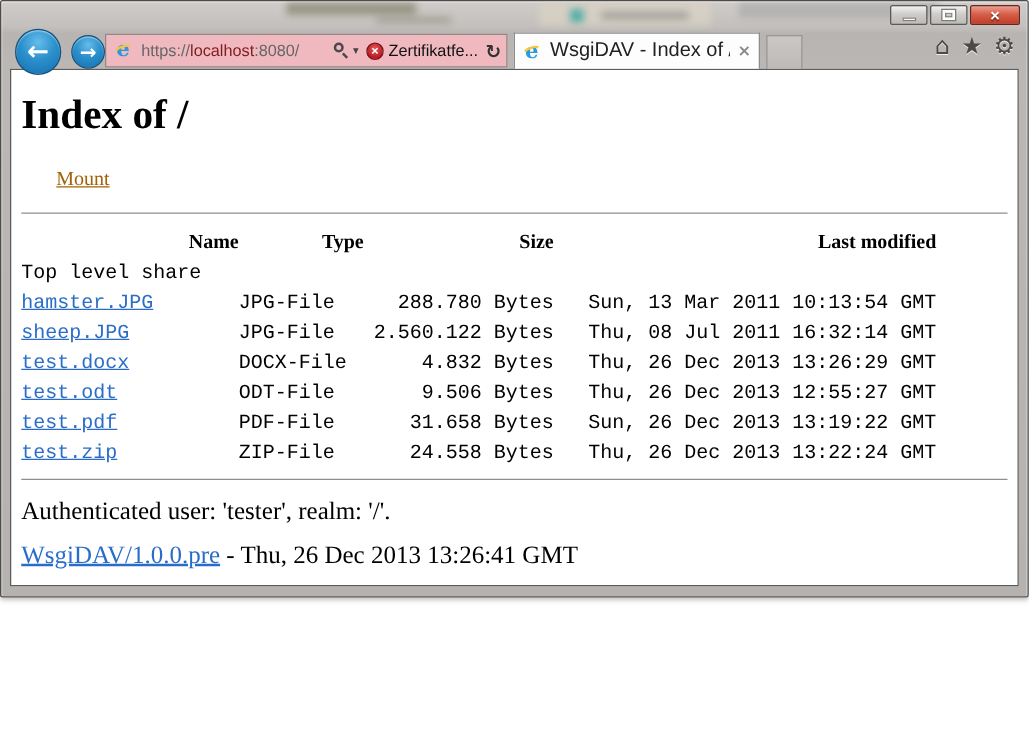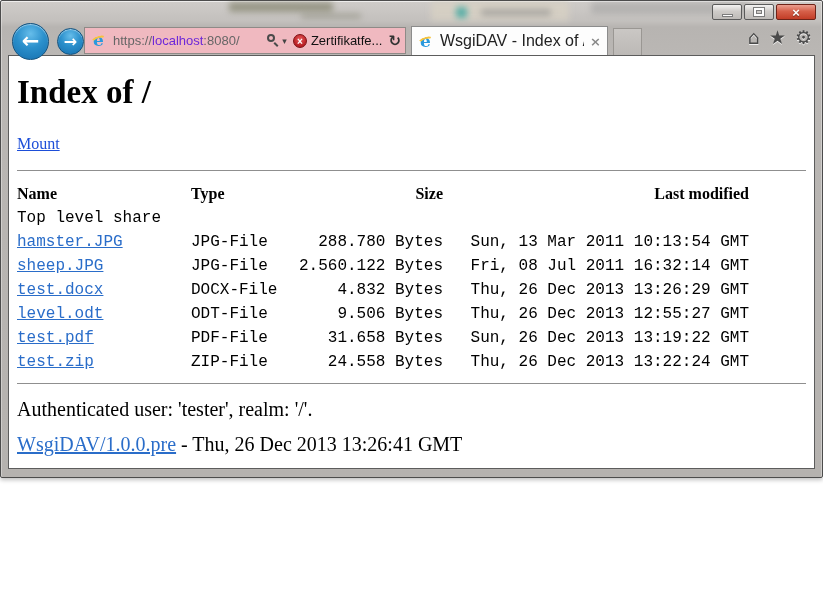--- a/index.html
+++ b/index.html
@@ -32,21 +32,21 @@
                 background:radial-gradient(circle at 50% 28%, #66bdea 0%, #2b90cc 45%, #156fae 100%);
                 border:1px solid #14527e; box-shadow:inset 0 1px 1px rgba(255,255,255,.5); z-index:6; }
   .back-btn   { left:11px; top:22px; width:37px; height:37px; font-size:21px; }
   .fwd-btn    { left:56px; top:27px; width:27px; height:27px; font-size:16px; }
   .nav-circle span { font-family:"DejaVu Sans", sans-serif; font-weight:bold; line-height:1; }
 
   .addressbar { position:absolute; left:83px; top:26px; width:322px; height:27px;
                 background:#f0b9c0; border:1px solid #8e8a87; display:flex; align-items:center;
                 padding:0 4px 0 6px; font-size:13px; color:#666; z-index:4; }
   .addressbar .url { white-space:nowrap; overflow:hidden; flex:0 1 auto; margin-left:5px; }
-  .url .host { color:#6d28d9; }
+  .url .host { color:#7f1d1d; }
   .addr-right { margin-left:auto; display:flex; align-items:center; }
 
   .ie-logo { position:relative; width:17px; height:17px; flex:0 0 auto; }
   .ie-logo .e { position:absolute; left:2px; top:-2px; font-family:"DejaVu Serif", serif; font-weight:bold;
                 font-size:17px; color:#2a99dd; line-height:1.2; }
   .ie-logo .swoosh { position:absolute; left:0; top:4px; width:16px; height:9px; border:2px solid transparent;
                      border-top:2px solid #f6c33d; border-radius:50%; transform:rotate(-18deg); }
 
   .magnifier { position:relative; width:13px; height:13px; margin-right:3px; }
   .magnifier .lens { position:absolute; left:1px; top:0; width:8px; height:8px; border:2px solid #4a4a4a; border-radius:50%; }
@@ -70,28 +70,28 @@
   .chrome-icons { position:absolute; right:10px; top:27px; display:flex; align-items:center; z-index:3; }
   .chrome-icon { font-family:"DejaVu Sans", sans-serif; font-size:19px; color:#4a4a4a;
                  text-shadow:0 1px 0 rgba(255,255,255,.8); margin-left:9px; line-height:1; }
 
   
   .content { position:absolute; left:7px; right:7px; top:54px; bottom:8px; background:#fff;
              border:1px solid #5c5c5c; padding:8px; overflow:hidden;
              font-family:"Liberation Serif", serif; color:#000; }
   .content h1 { font-size:33px; line-height:36px; font-weight:bold; margin:10px 0 24px 0; }
   .mount-line { margin:0; font-size:16px; line-height:19px; }
-  a.visited-link { color:#1d4ed8; text-decoration:underline; }
+  a.visited-link { color:#a16207; text-decoration:underline;margin-left:28px; }
   a.file-link, a.plain-link { color:#2a6dc9; text-decoration:underline; }
   .content hr { border:0; border-top:1px solid #8f8f8f; margin:17px 0 0 0; }
   .content hr.second { margin-top:9px; }
 
   table.listing { border-collapse:collapse; margin-top:11px; table-layout:fixed; }
   table.listing th { font-family:"Liberation Serif", serif; font-size:16px; font-weight:bold;
-                     text-align:left; padding:0; line-height:24px; white-space:nowrap; }
+                     text-align:right; padding:0; line-height:24px; white-space:nowrap; }
   table.listing th.num, table.listing td.num { text-align:right; }
   table.listing td { font-family:"Liberation Mono", monospace; font-size:16px; padding:0;
                      line-height:24px; white-space:nowrap; }
   col.c-name { width:174px; } col.c-type { width:100px; } col.c-size { width:152px; } col.c-mod { width:306px; }
 
   .footer-p { font-size:20px; line-height:19px; margin:16px 0 0 0; }
 </style>
 </head>
 <body>
 
@@ -187,30 +187,30 @@
         <tr>
           <td><a href="#" class="file-link">hamster.JPG</a></td>
           <td>JPG-File</td>
           <td class="num">288.780 Bytes</td>
           <td class="num">Sun, 13 Mar 2011 10:13:54 GMT</td>
         </tr>
         <tr>
           <td><a href="#" class="file-link">sheep.JPG</a></td>
           <td>JPG-File</td>
           <td class="num">2.560.122 Bytes</td>
-          <td class="num">Fri, 08 Jul 2011 16:32:14 GMT</td>
+          <td class="num">Thu, 08 Jul 2011 16:32:14 GMT</td>
         </tr>
         <tr>
           <td><a href="#" class="file-link">test.docx</a></td>
           <td>DOCX-File</td>
           <td class="num">4.832 Bytes</td>
           <td class="num">Thu, 26 Dec 2013 13:26:29 GMT</td>
         </tr>
         <tr>
-          <td><a href="#" class="file-link">level.odt</a></td>
+          <td><a href="#" class="file-link">test.odt</a></td>
           <td>ODT-File</td>
           <td class="num">9.506 Bytes</td>
           <td class="num">Thu, 26 Dec 2013 12:55:27 GMT</td>
         </tr>
         <tr>
           <td><a href="#" class="file-link">test.pdf</a></td>
           <td>PDF-File</td>
           <td class="num">31.658 Bytes</td>
           <td class="num">Sun, 26 Dec 2013 13:19:22 GMT</td>
         </tr>

